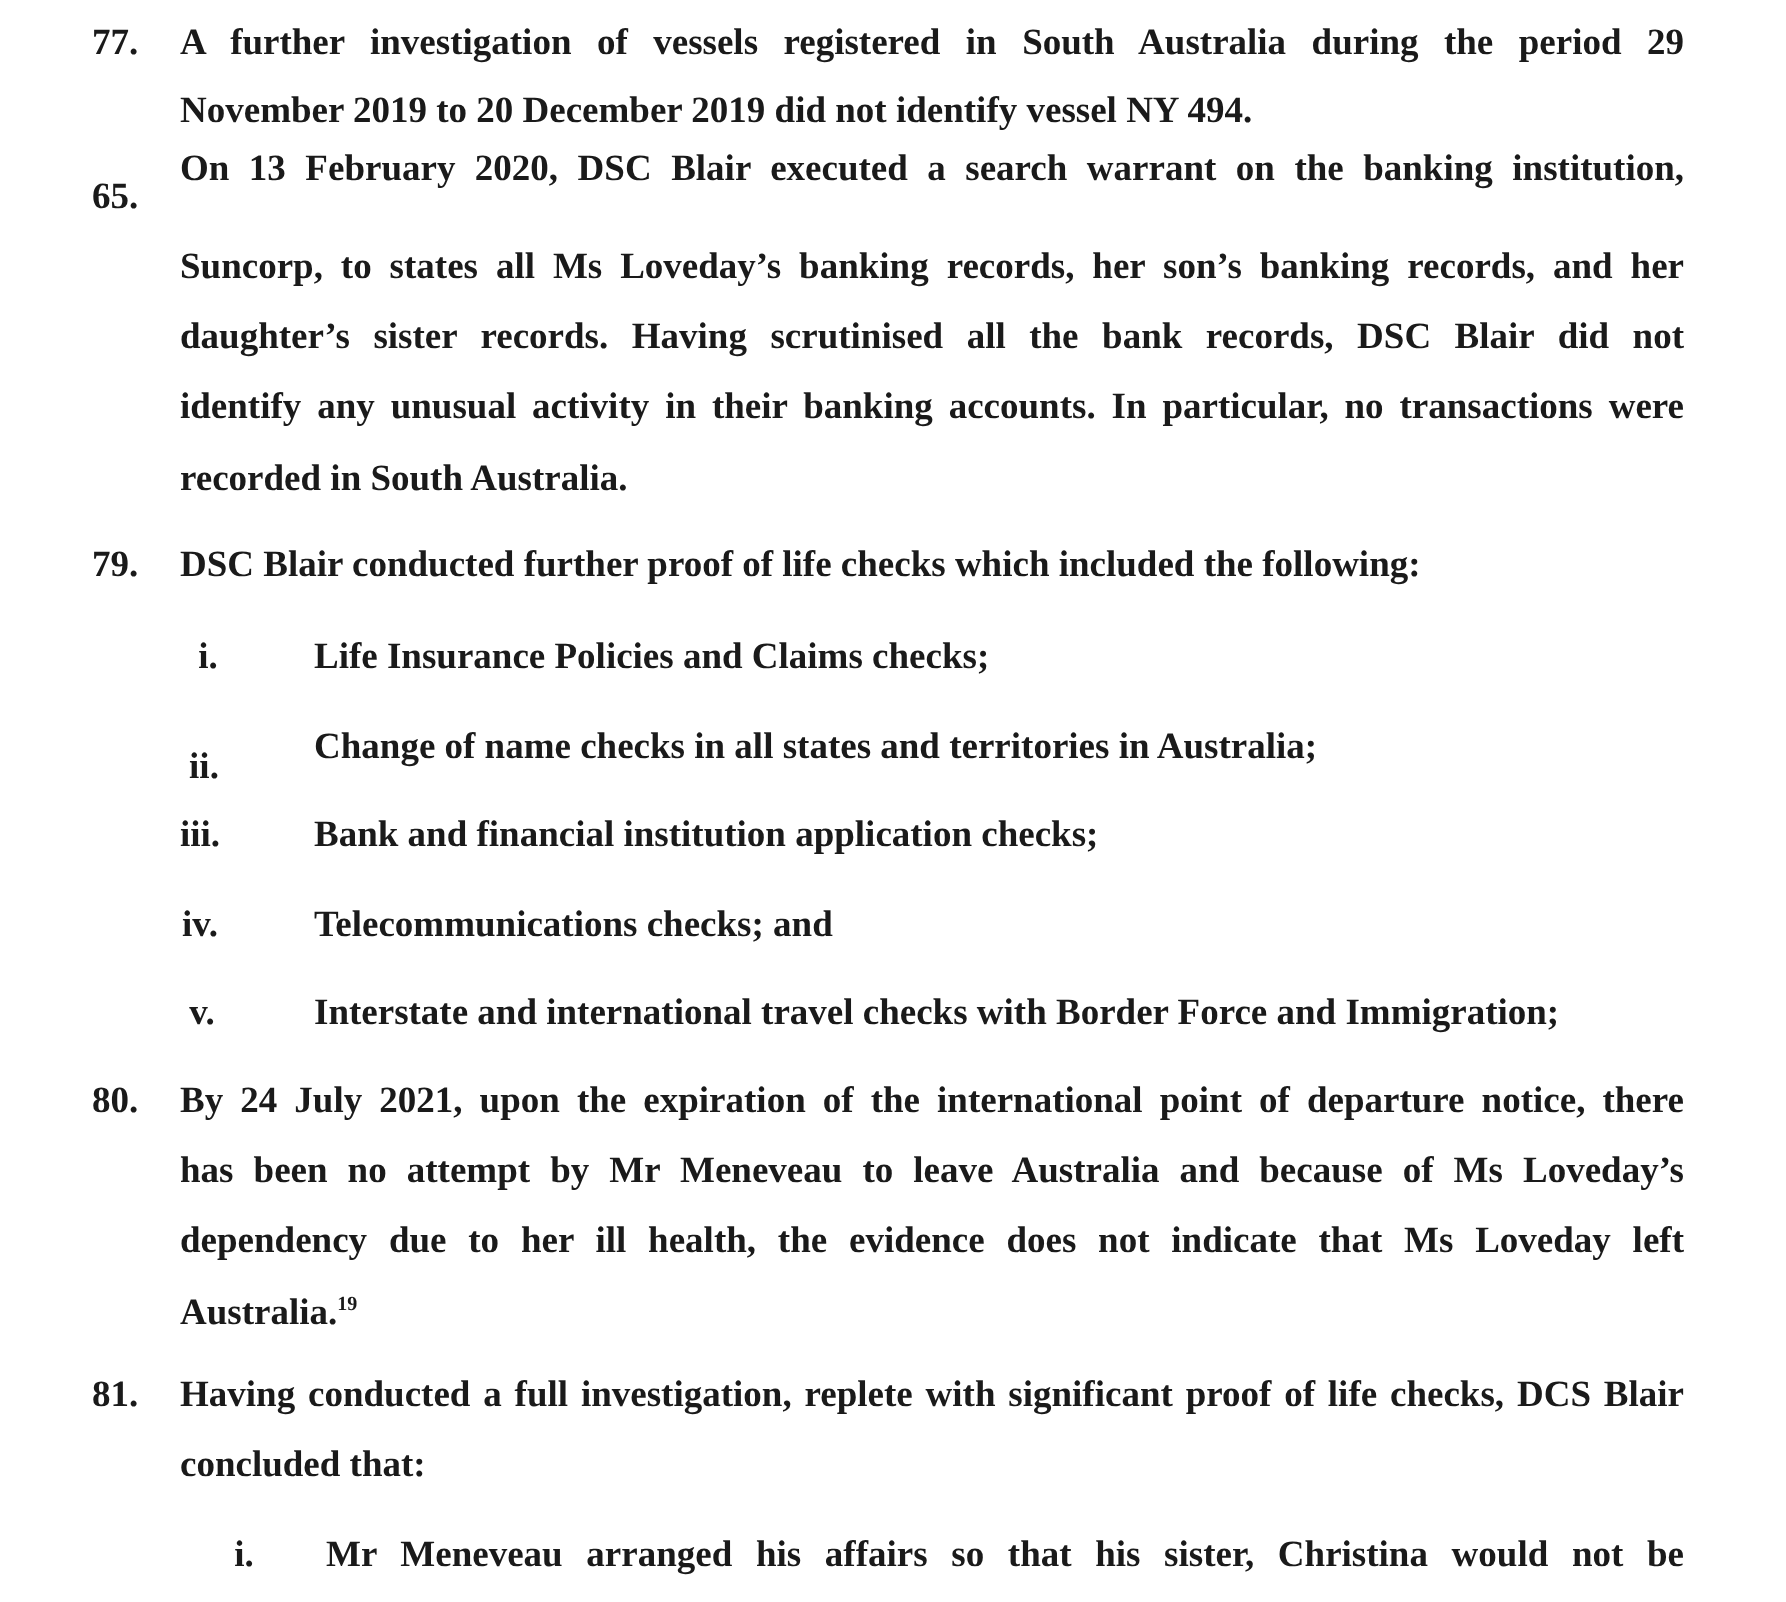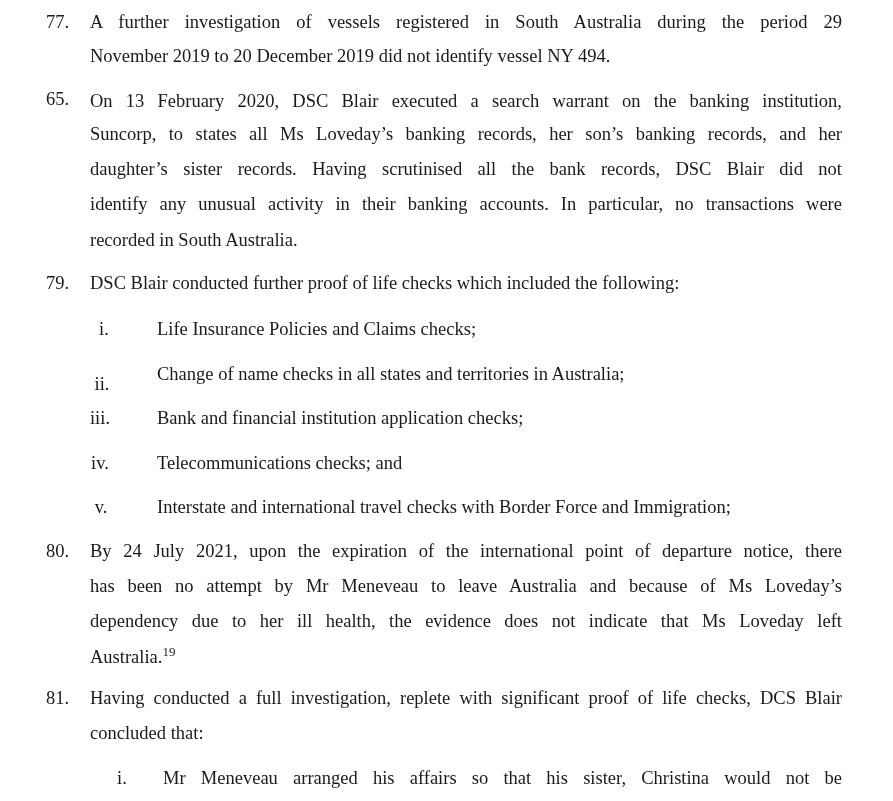--- a/index.html
+++ b/index.html
@@ -15,20 +15,21 @@
       font-family: "Liberation Serif", "DejaVu Serif", serif;
       font-size: 18.5px;
       color: #1a1a1a;
     }
     .page {
       position: absolute;
       left: 0;
       top: 0;
       width: 893px;
       height: 696px;
+      font-weight: bold;
     }
     .para {
       position: absolute;
       left: 0;
       width: 893px;
     }
     .num {
       position: absolute;
       left: 46px;
       width: 40px;
@@ -48,39 +49,39 @@
       position: absolute;
       width: 40px;
       text-align: center;
     }
     .sub-text {
       position: absolute;
       left: 157px;
       white-space: nowrap;
     }
     sup {
-      font-size: 13px;
+      font-size: 10px;
       vertical-align: super;
       line-height: 0;
     }
   </style>
 </head>
 <body>
 
 <div class="page">
 
   <div class="para">
     <span class="num" style="top:12px;">77.</span>
     <div class="line justify" style="top:12px;">A further investigation of vessels registered in South Australia during the period 29</div>
     <div class="line" style="top:46px;">November 2019 to 20 December 2019 did not identify vessel NY 494.</div>
   </div>
 
   <div class="para">
     <span class="num" style="top:89px;">65.</span>
-    <div class="line justify" style="top:91px;">On 13 February 2020, DSC Blair executed a search warrant on the banking institution,</div>
+    <div class="line justify" style="top:75px;">On 13 February 2020, DSC Blair executed a search warrant on the banking institution,</div>
     <div class="line justify" style="top:124px;">Suncorp, to states all Ms Loveday’s banking records, her son’s banking records, and her</div>
     <div class="line justify" style="top:159px;">daughter’s sister records.  Having scrutinised all the bank records, DSC Blair did not</div>
     <div class="line justify" style="top:194px;">identify any unusual activity in their banking accounts. In particular, no transactions were</div>
     <div class="line" style="top:230px;">recorded in South Australia.</div>
   </div>
 
   <div class="para">
     <span class="num" style="top:273px;">79.</span>
     <div class="line" style="top:273px;">DSC Blair conducted further proof of life checks which included the following:</div>
 

